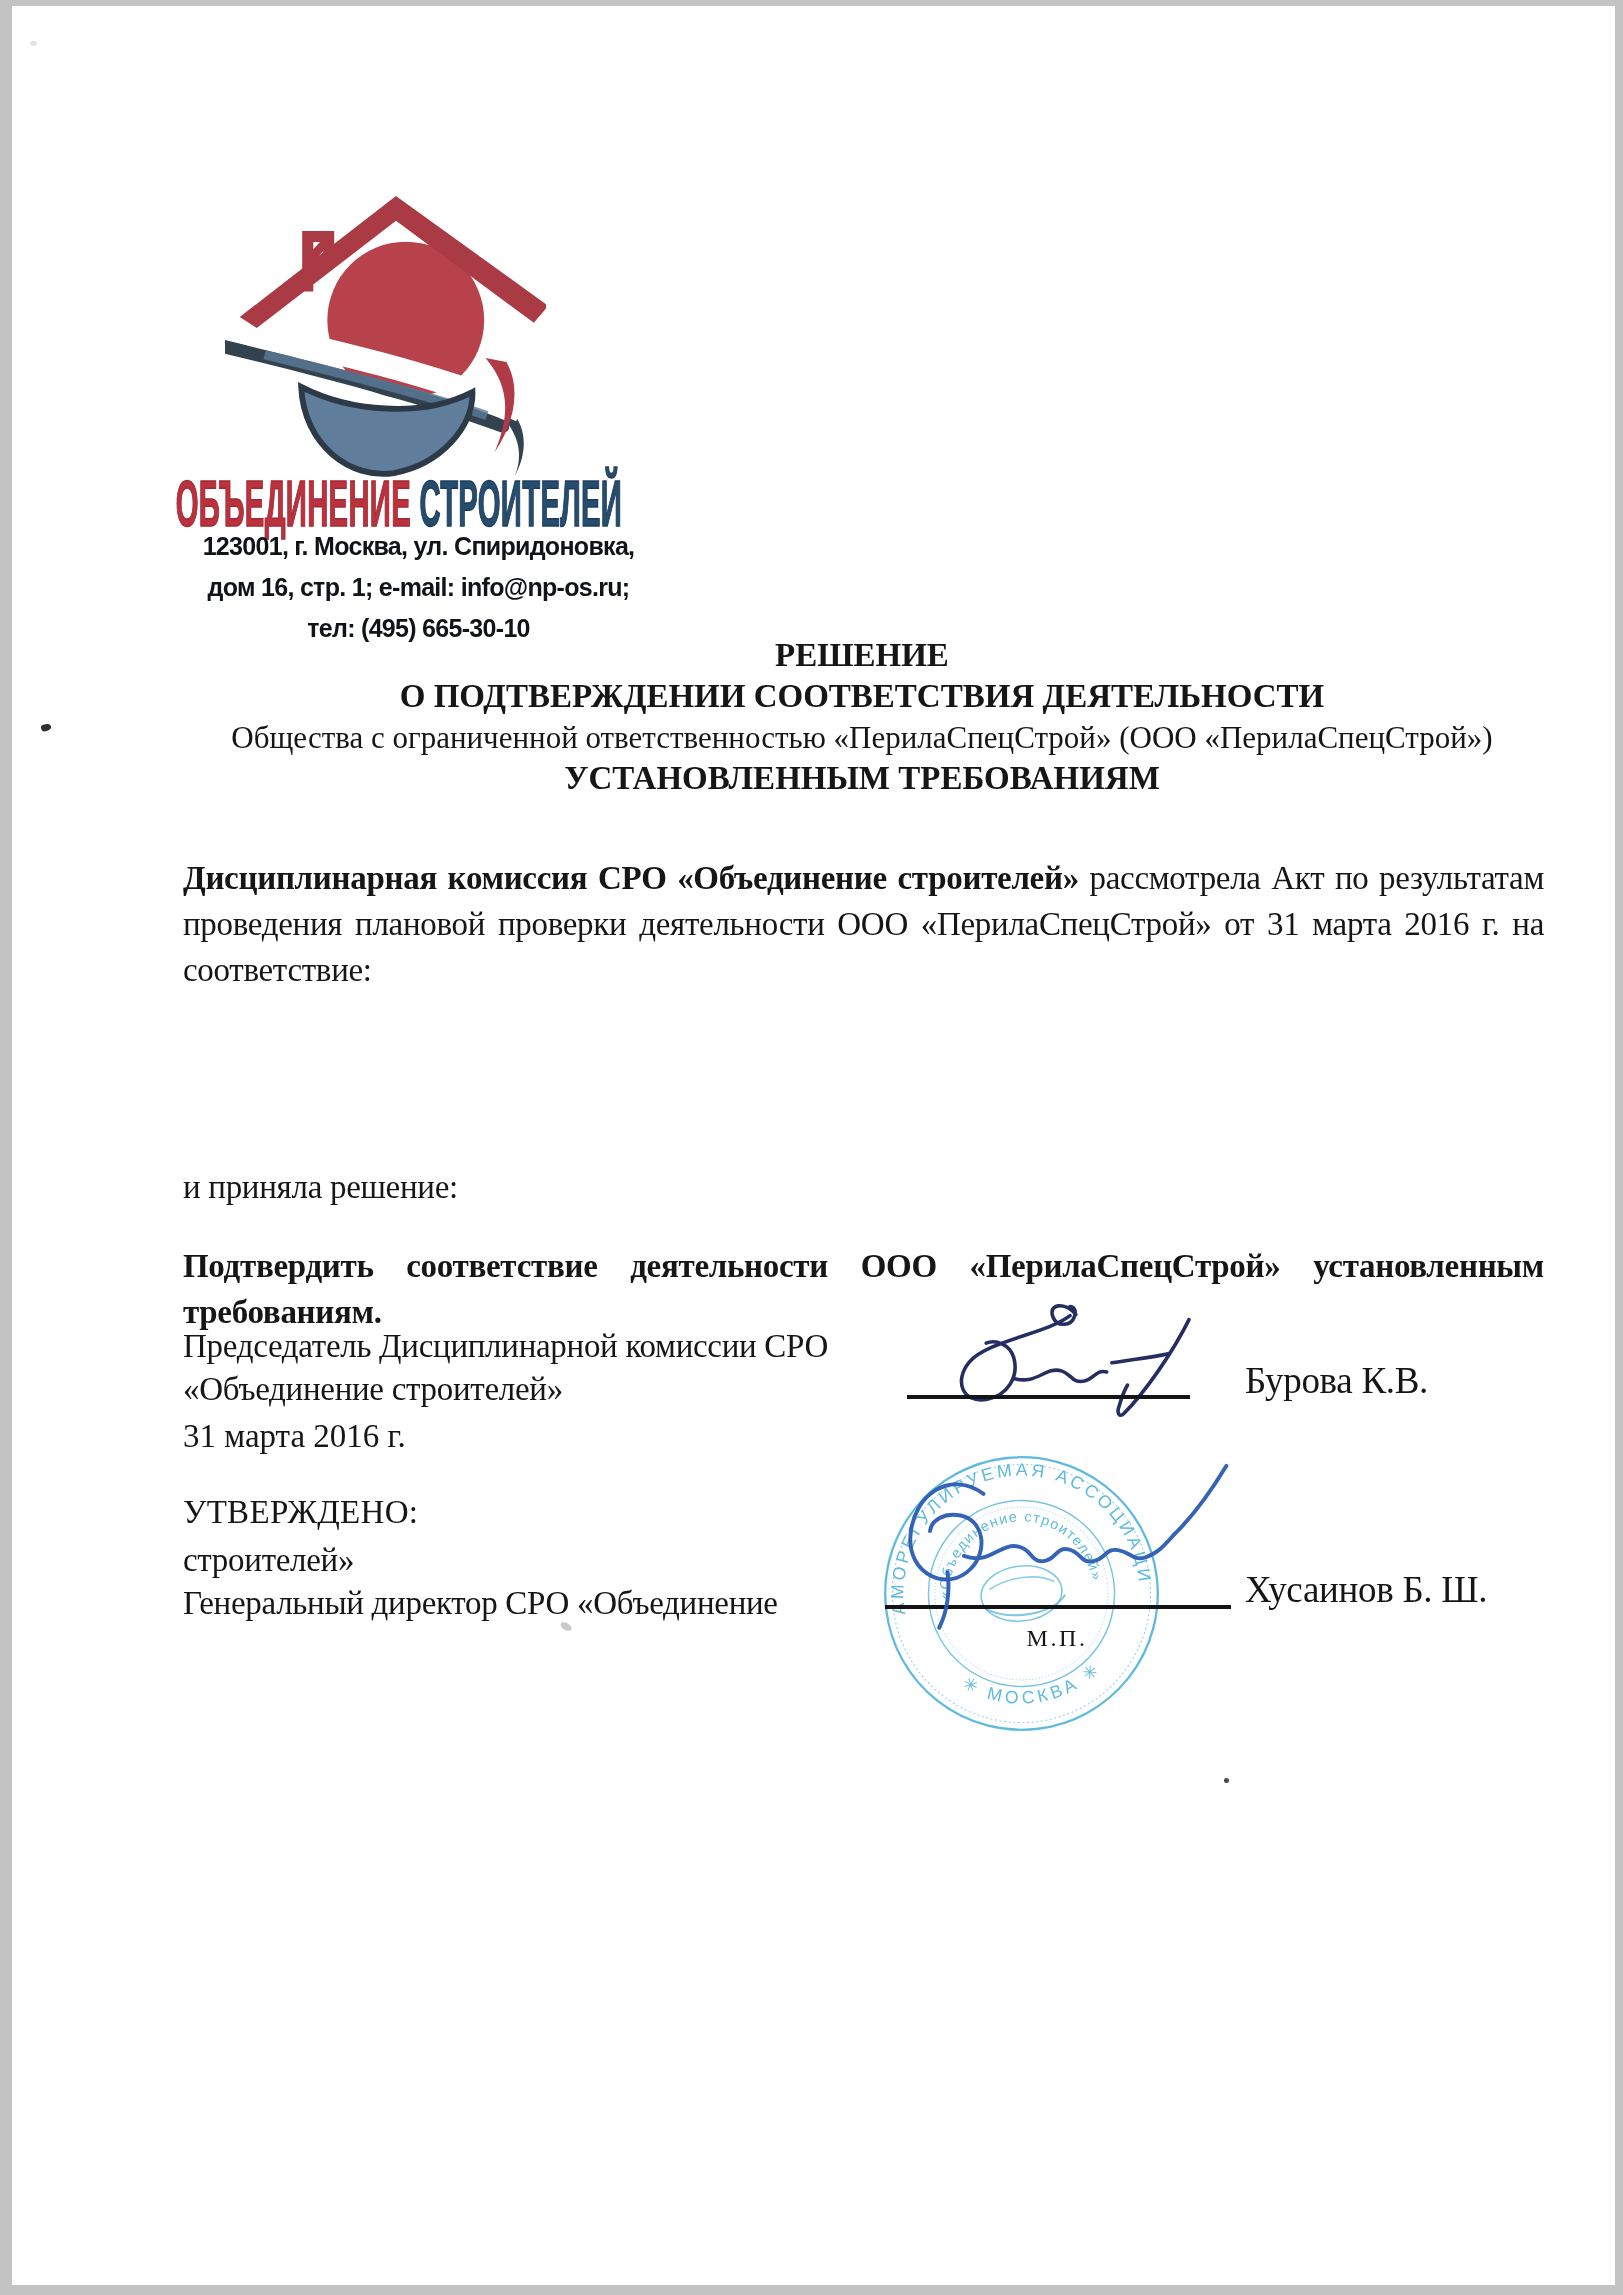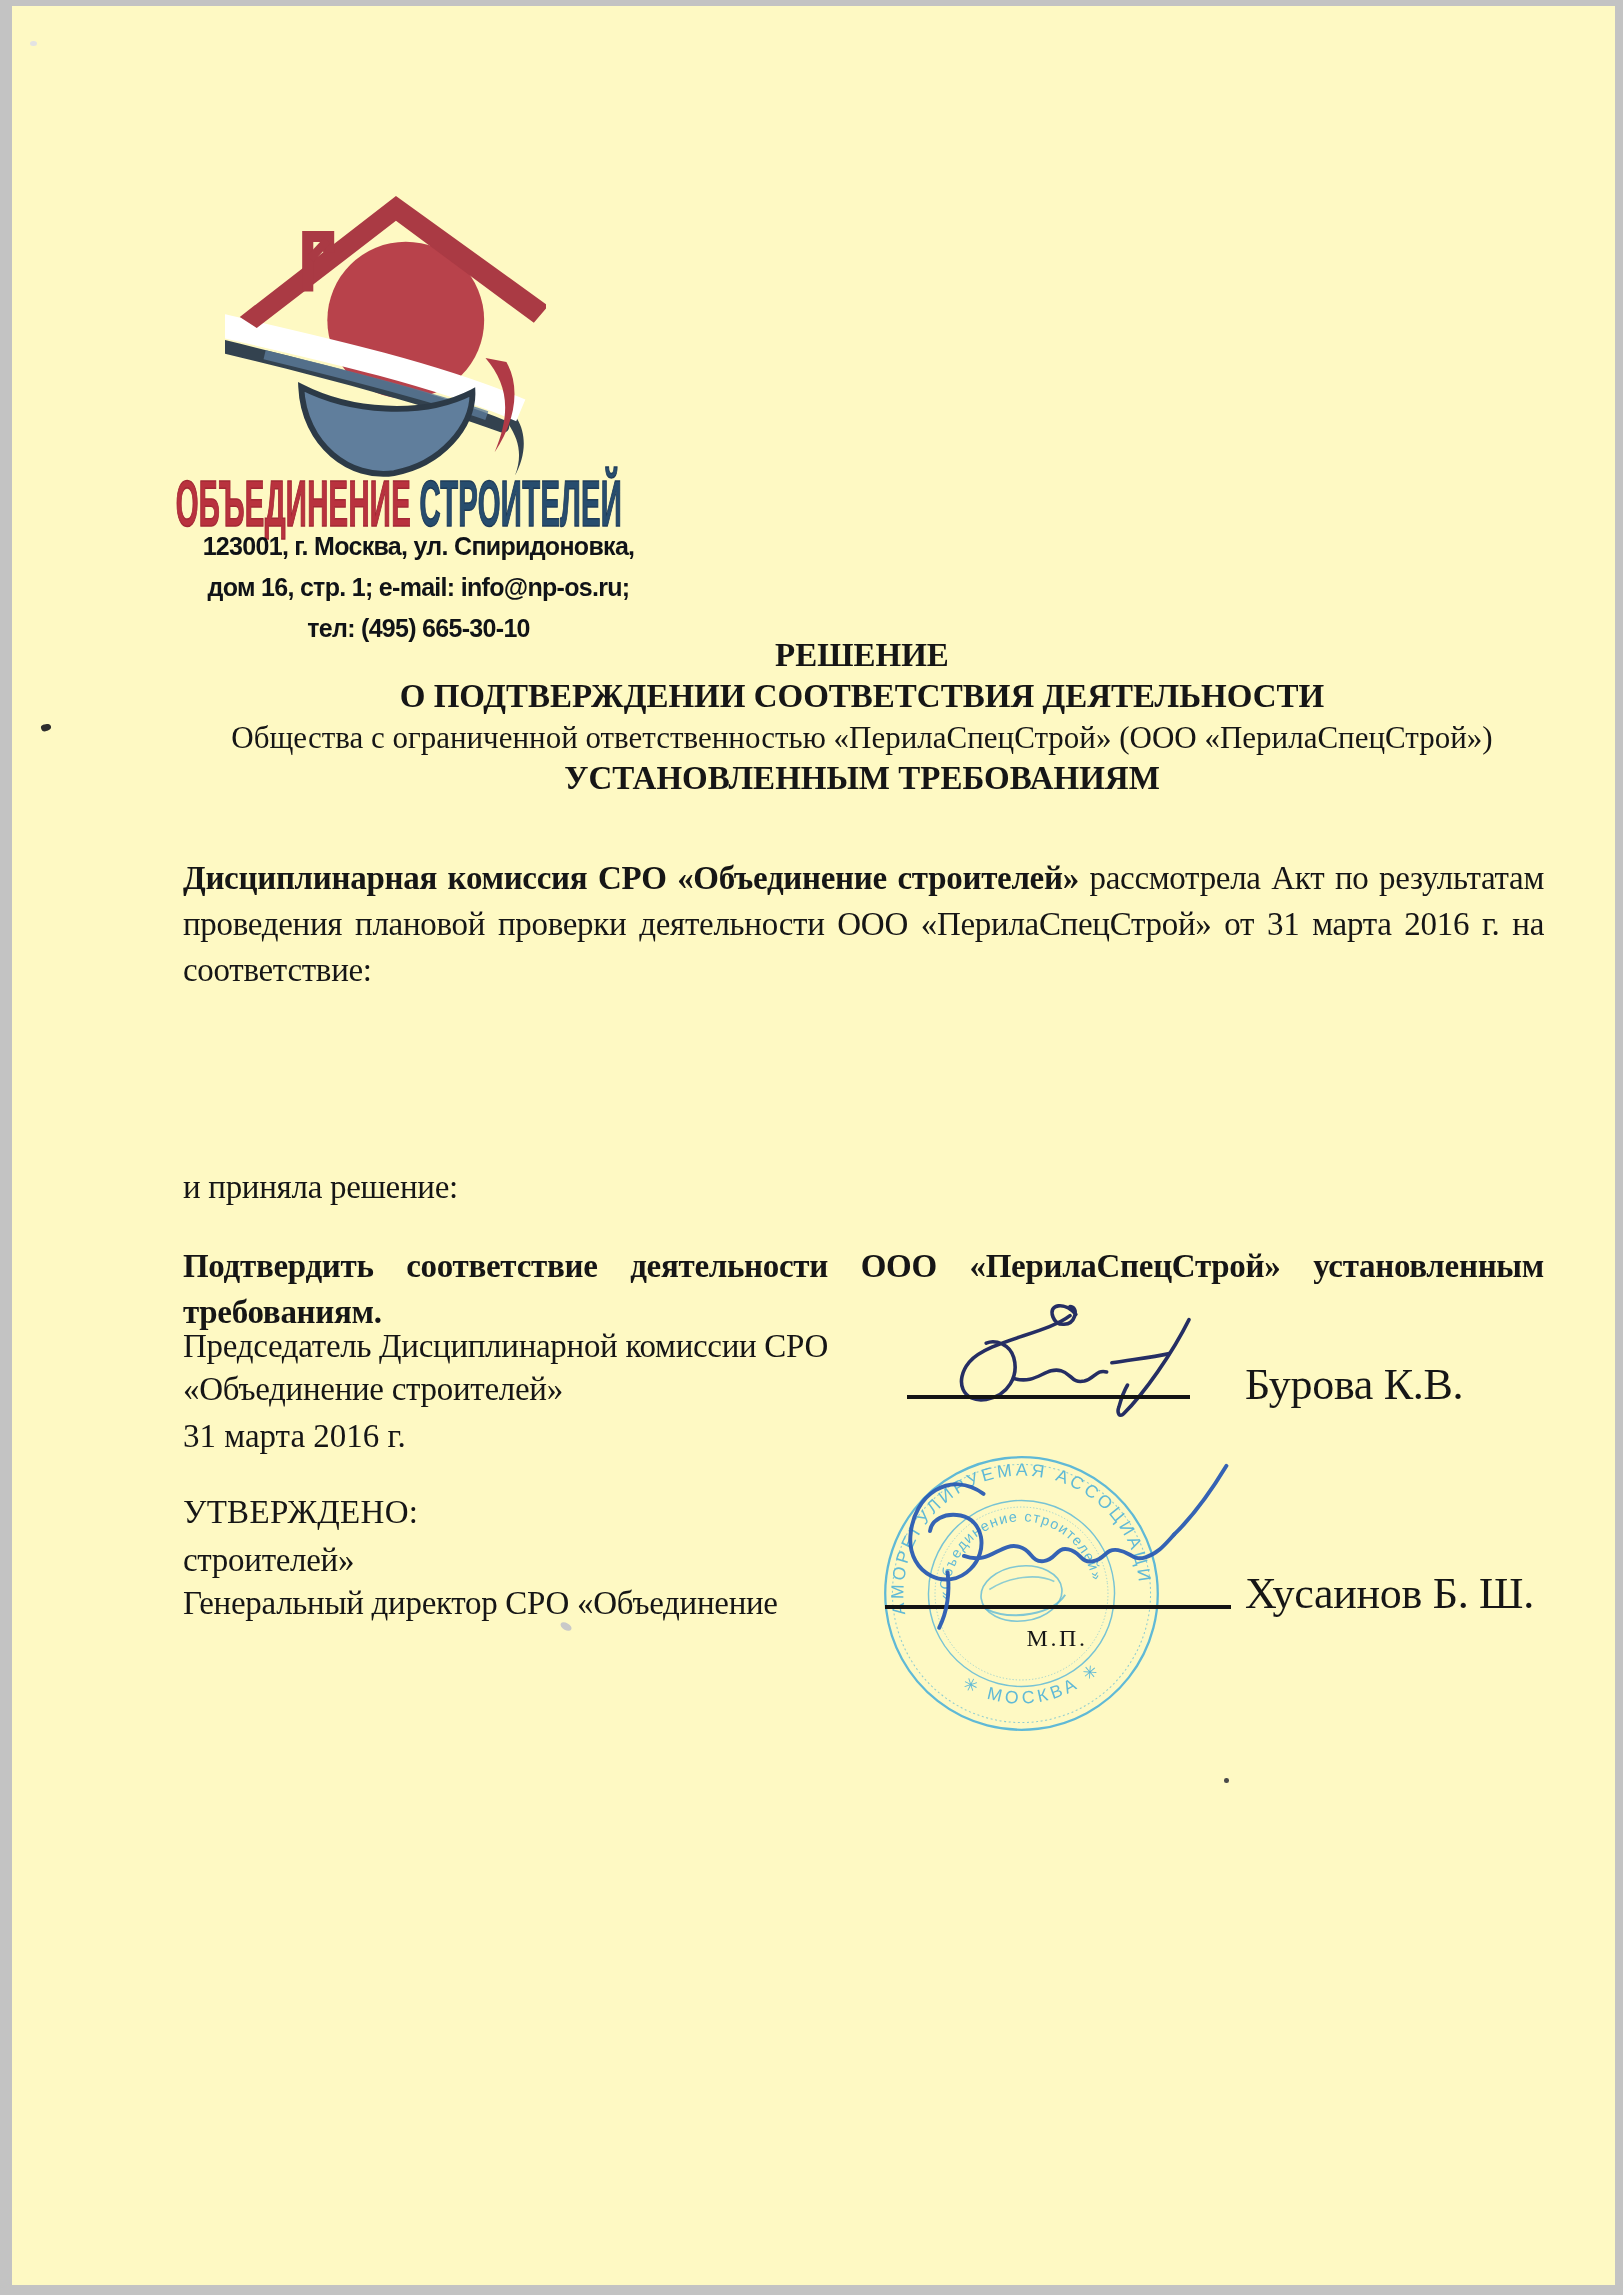--- a/index.html
+++ b/index.html
@@ -1,20 +1,20 @@
 <!DOCTYPE html>
 <html style="font-size:10.5px"><head>
 <meta charset="utf-8">
 <style>
   html, body { margin: 0; padding: 0; background: #9a9a9a; }
   .page {
     position: relative;
     width: 1623px;
     height: 2295px;
-    background: #fef9c3;
+    background: #ffffff;
     overflow: hidden;
     font-family: "Liberation Serif", serif;
     color: #161616;
   }
   .edge { position: absolute; background: #c3c3c3; }
   .edge.top    { left: 0; top: 0; width: 1623px; height: 5.9px; }
   .edge.left   { left: 0; top: 0; width: 11.8px; height: 2295px; }
   .edge.right  { right: 0; top: 0; width: 8.5px; height: 2295px; }
   .edge.bottom { left: 0; bottom: 0; width: 1623px; height: 9.8px; }
 
@@ -75,21 +75,21 @@
   .decision-lead { left: 183px; top: 1169px; font-size: 33px; letter-spacing: -0.3px; }
   .decision { top: 1210px; font-weight: 700; line-height: 46px; }
 
   
   .role { left: 183px; width: 746px; font-size: 33px; line-height: 43px; letter-spacing: -0.3px; }
   .role-1 { top: 1325px; }
   .date-line { left: 183px; top: 1418px; font-size: 33px; }
   .sig-line { position: absolute; background: #141414; height: 3.9px; }
   .sig-line-1 { left: 907px; top: 1395px; width: 283px; }
   .sig-line-2 { left: 885px; top: 1605px; width: 346px; }
-  .name { font-size: 44px; letter-spacing: -0.3px; }
+  .name { font-size: 37px; letter-spacing: -0.3px; }
   .name-1 { left: 1245px; top: 1359px; }
   .name-2 { left: 1245px; top: 1568px; }
 
   
   .approved-label { left: 183px; top: 1494px; font-size: 33px; letter-spacing: 0.3px; }
   .role-2 { top: 1539px; }
   .mp { left: 995px; top: 1625px; width: 124px; text-align: center; font-size: 24px; letter-spacing: 2.6px; }
 
   .sig-svg { position: absolute; }
   .sig1 { left: 948px; top: 1300px; width: 259px; height: 121px; }

